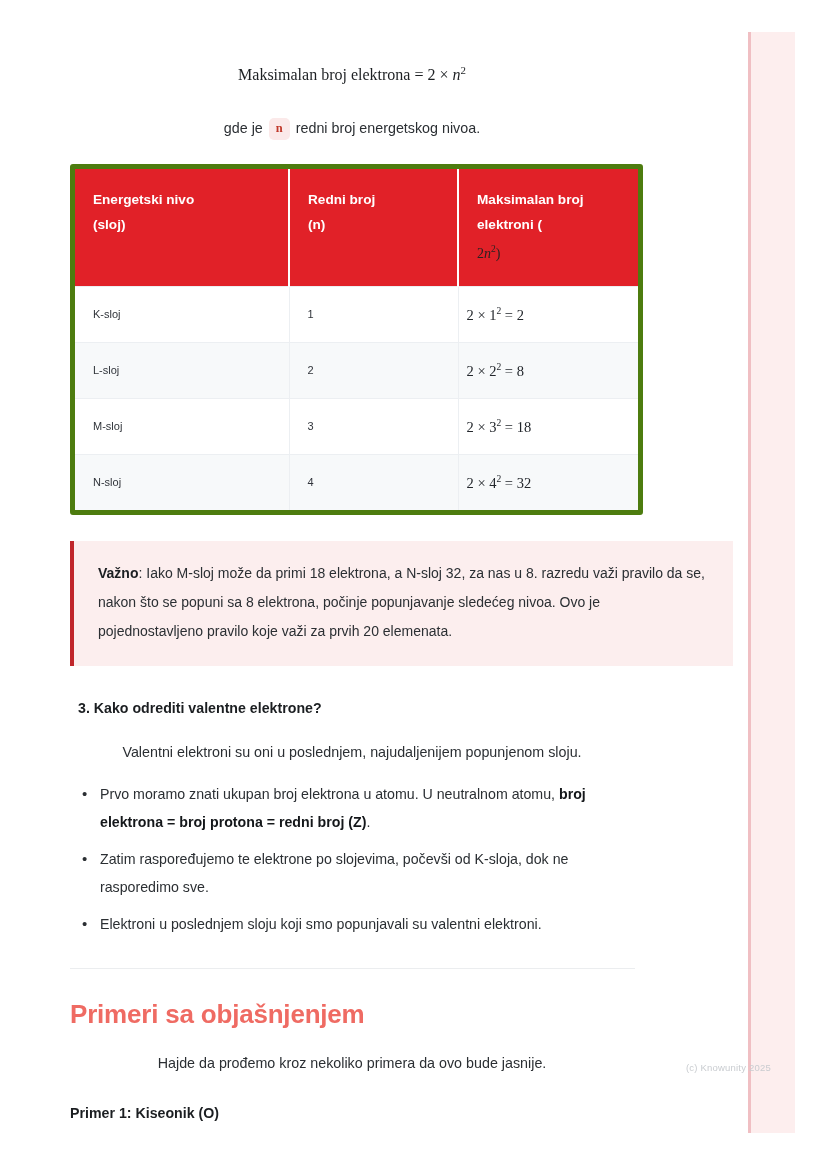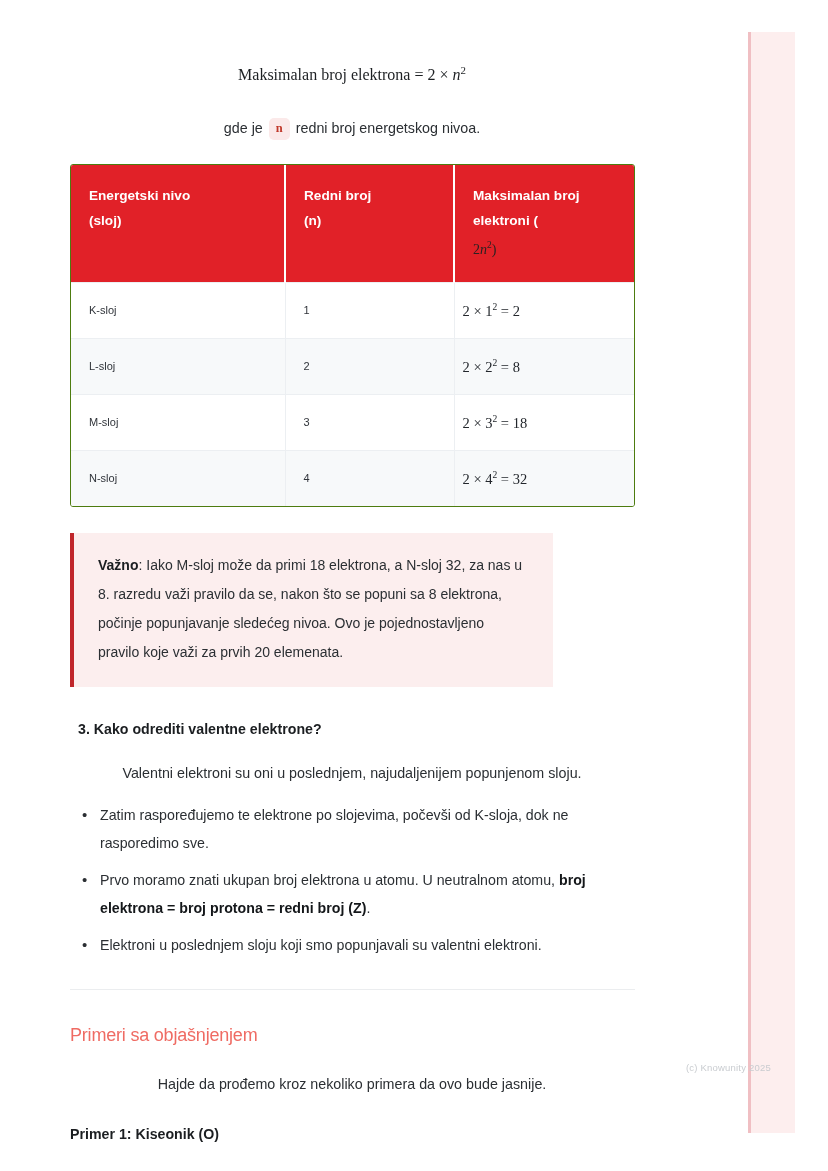--- a/index.html
+++ b/index.html
@@ -68,21 +68,21 @@
     padding: 4px 7px 5px 7px;
     border-radius: 5px;
     vertical-align: 1px;
     margin: 0 2px;
   }
 
   
   .tbl-wrap {
     margin: 22px 0 24px 0;
     width: 563px;
-    border: 1px solid #4d7c0f;
+    border: 5px solid #4d7c0f;
     border-radius: 3px;
     overflow: hidden;
   }
   table.data {
     border-collapse: collapse;
     width: 100%;
     table-layout: fixed;
   }
   table.data thead th {
     background: #e12128;
@@ -120,21 +120,21 @@
   table.data td.mathcell {
     font-family: "Liberation Serif", serif;
     font-size: 14.5px;
     color: #22262b;
   }
   table.data td.mathcell sup { font-size: 0.66em; vertical-align: super; }
 
   
   .callout {
     margin: 26px 0 30px 0;
-    width: 483px;
+    width: 663px;
     box-sizing: border-box;
     background: #fceeee;
     border-left: 4px solid #c0262b;
     padding: 18px 26px 20px 24px;
   }
   .callout p {
     margin: 0;
     font-size: 14px;
     line-height: 29px;
     color: #2b2f33;
@@ -175,22 +175,22 @@
 
   hr.rule {
     border: none;
     border-top: 1px solid #ebedef;
     margin: 30px 0 30px 0;
     width: 565px;
   }
 
   h2.pink {
     margin: 16px 0 20px 0;
-    font-size: 18px;
-    font-weight: 400;
+    font-size: 26px;
+    font-weight: 700;
     color: #ef6b63;
     letter-spacing: -0.2px;
     line-height: 30px;
   }
 
   p.bold-lead {
     margin: 24px 0 0 0;
     font-size: 14.2px;
     font-weight: 700;
     color: #1b1e21;
@@ -272,22 +272,22 @@
 
   <div class="callout">
     <p><b>Važno</b><span>: Iako M-sloj može da primi 18 elektrona, a N-sloj 32, za nas u 8. razredu važi pravilo da se, nakon što se popuni sa 8 elektrona, počinje popunjavanje sledećeg nivoa. Ovo je pojednostavljeno pravilo koje važi za prvih 20 elemenata.</span></p>
   </div>
 
   <h3 class="sub">3. Kako odrediti valentne elektrone?</h3>
 
   <p class="para nojust">Valentni elektroni su oni u poslednjem, najudaljenijem popunjenom sloju.</p>
 
   <ul class="bullets">
+    <li><span>Prvo moramo znati ukupan broj elektrona u atomu. U neutralnom atomu, </span><b>broj elektrona = broj protona = redni broj (Z)</b><span>.</span></li>
     <li><span>Zatim raspoređujemo te elektrone po slojevima, počevši od K-sloja, dok ne rasporedimo sve.</span></li>
-    <li><span>Prvo moramo znati ukupan broj elektrona u atomu. U neutralnom atomu, </span><b>broj elektrona = broj protona = redni broj (Z)</b><span>.</span></li>
     <li><span>Elektroni u poslednjem sloju koji smo popunjavali su valentni elektroni.</span></li>
   </ul>
 
   <hr class="rule">
 
   <h2 class="pink">Primeri sa objašnjenjem</h2>
 
   <p class="para nojust">Hajde da prođemo kroz nekoliko primera da ovo bude jasnije.</p>
 
   <p class="bold-lead">Primer 1: Kiseonik (O)</p>

